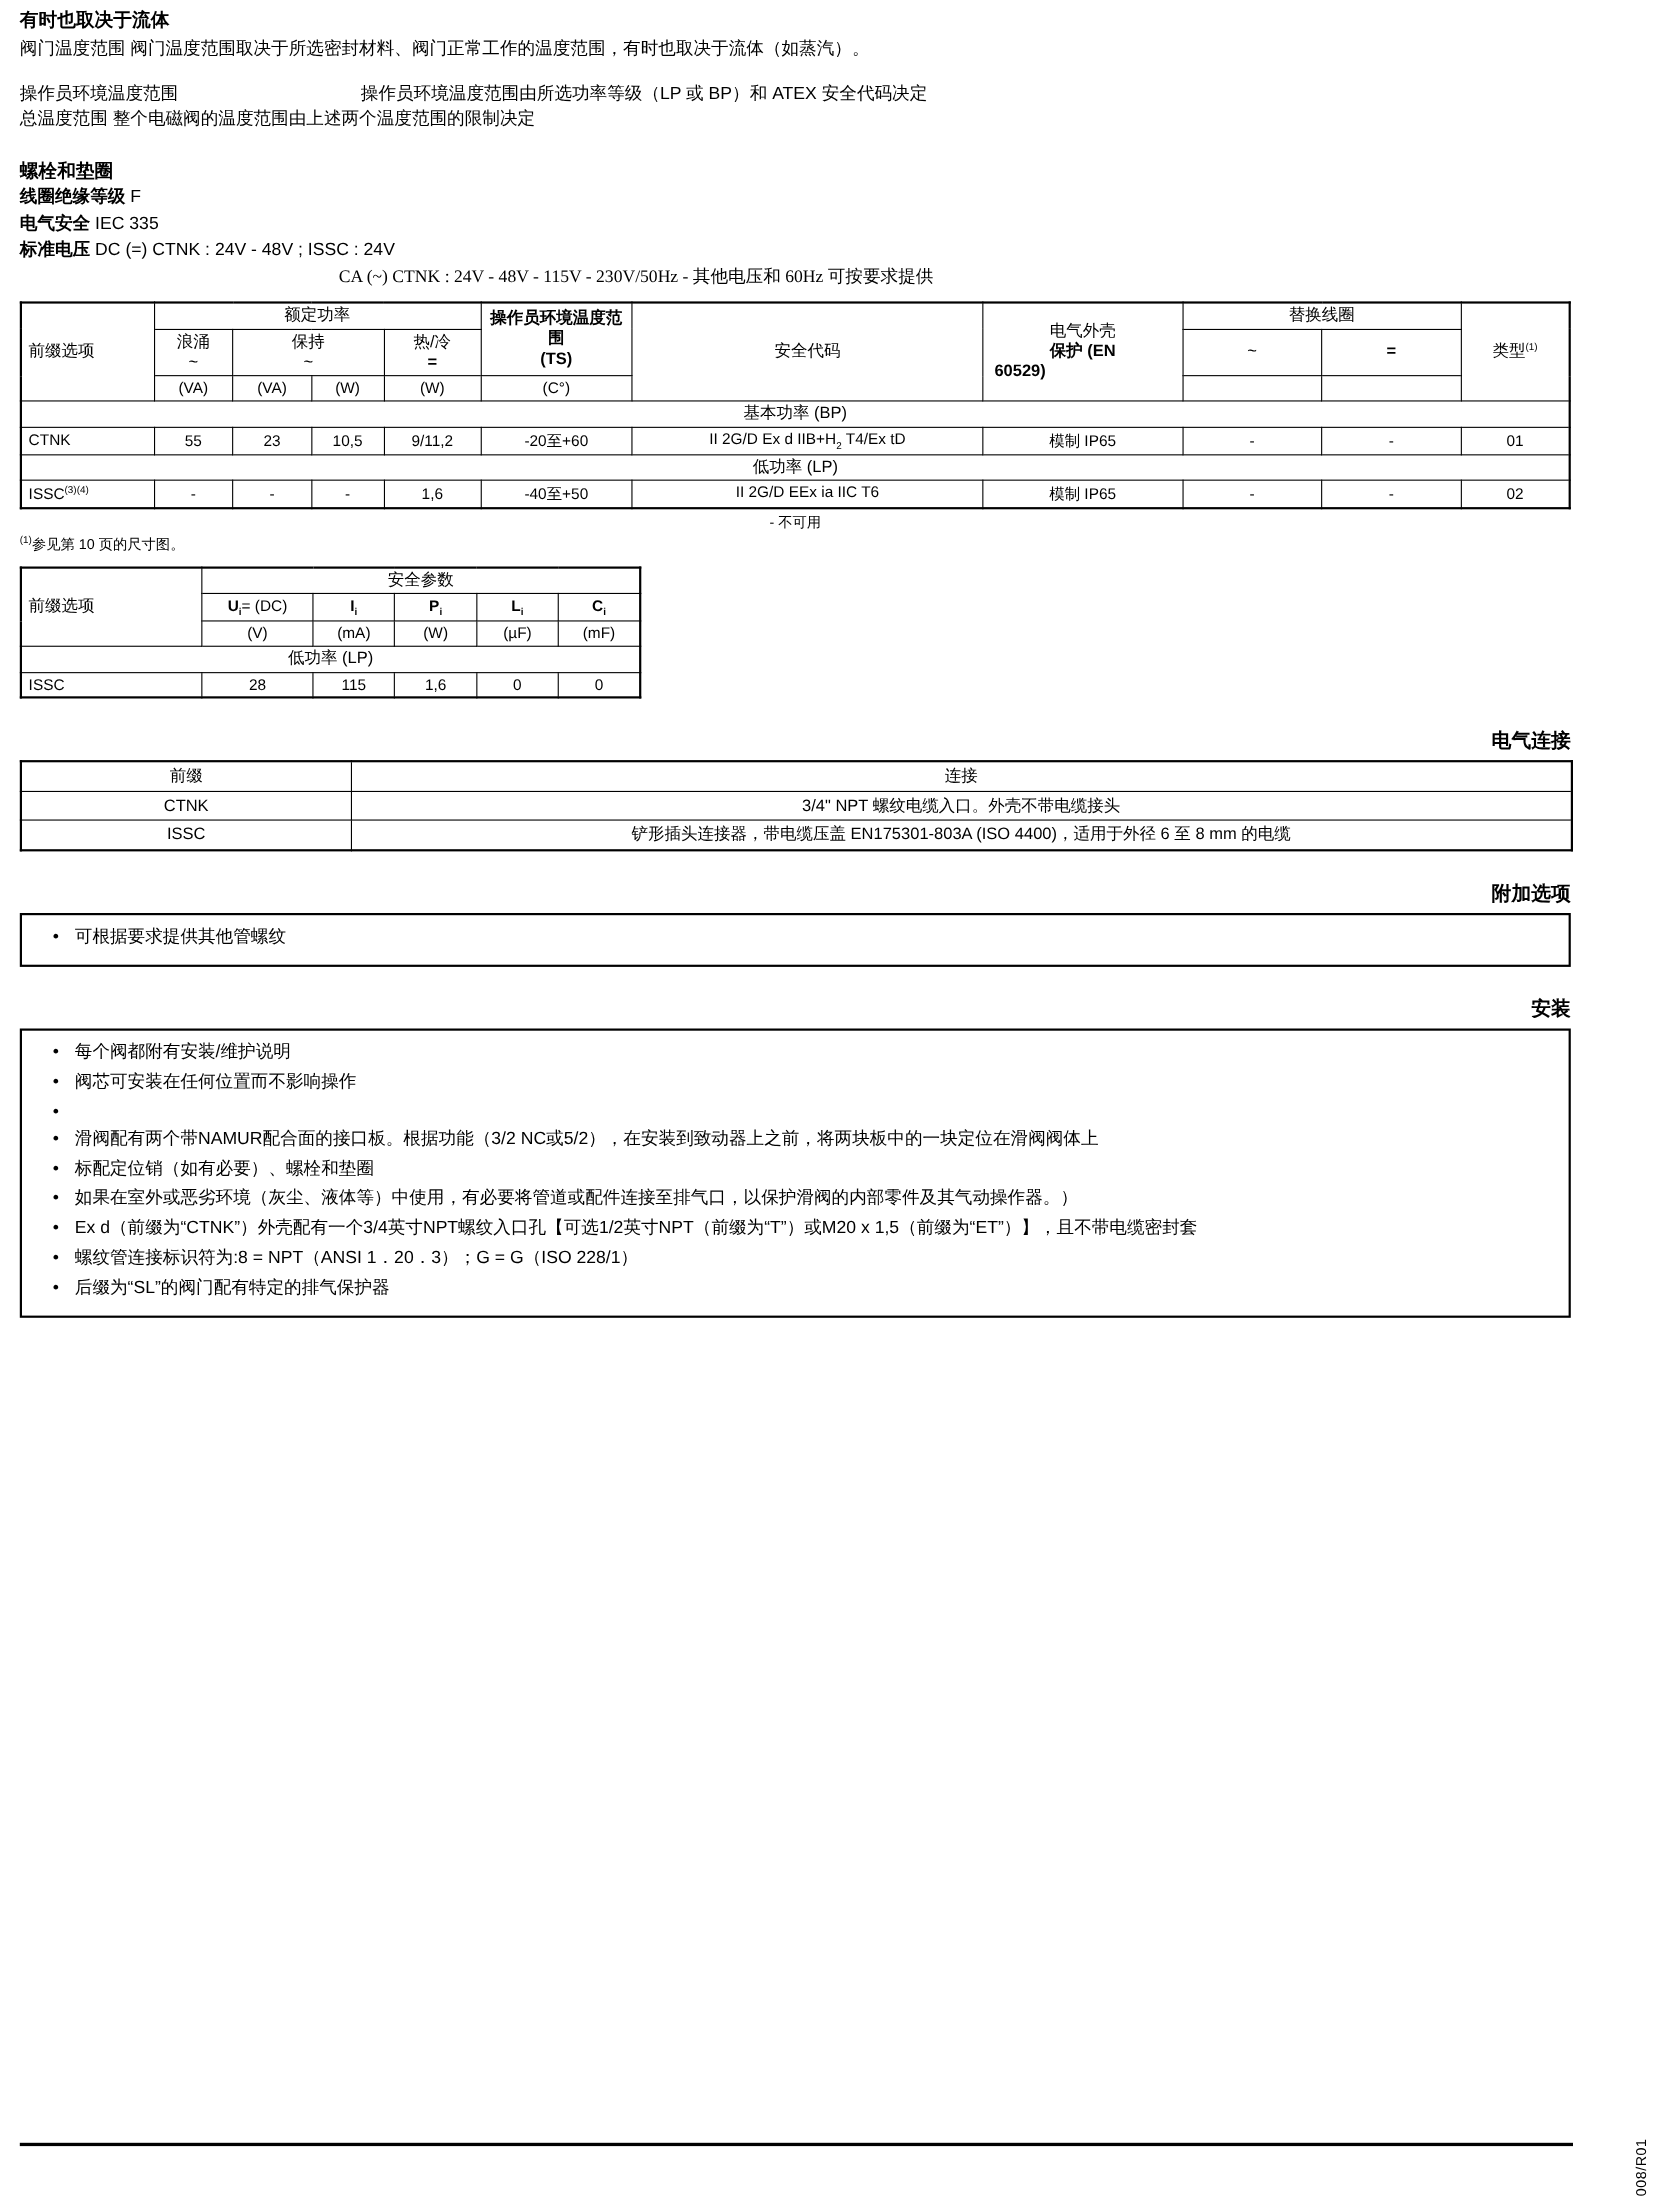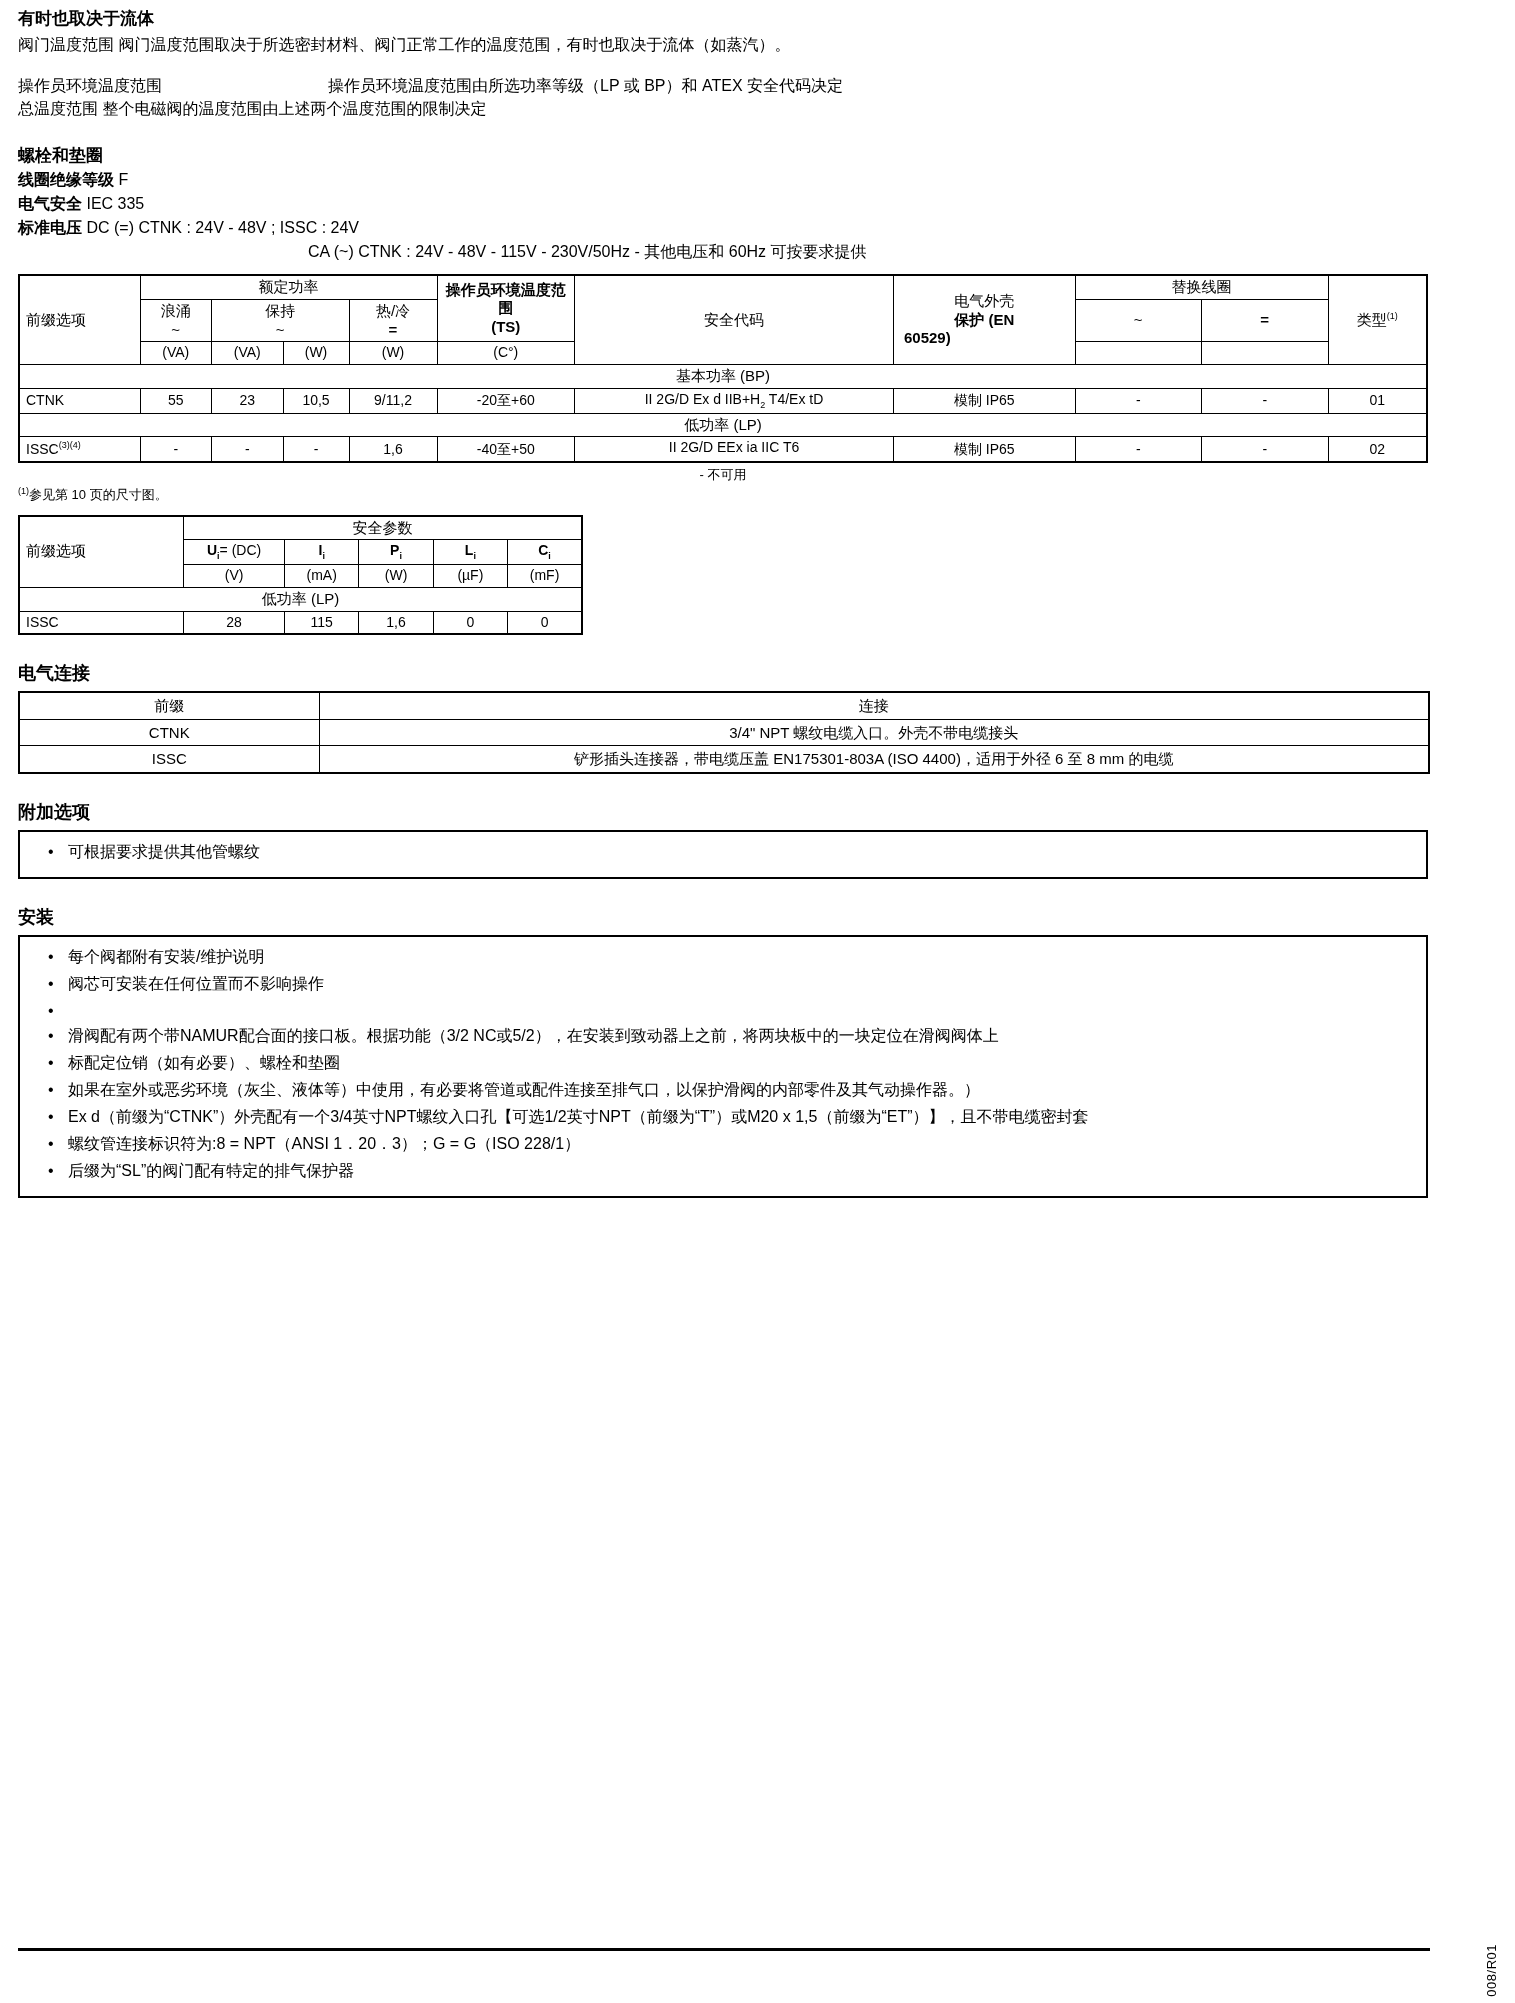--- a/index.html
+++ b/index.html
@@ -67,20 +67,21 @@
     font-size: 16px;
     line-height: 1.5;
     margin: 0;
   }
   .elec-line b { font-weight: bold; }
   .elec-indent {
     font-size: 16px;
     line-height: 1.5;
     margin: 0;
     padding-left: 290px;
+    font-family: Liberation Serif, serif;
   }
 
   
   table.grid {
     border-collapse: collapse;
     table-layout: fixed;
     font-size: 14px;
   }
   table.grid td, table.grid th {
     border: 1px solid #000;
@@ -156,20 +157,21 @@
     position: absolute;
     left: -20px;
     top: 0;
   }
   ul.blist li.empty { min-height: 22px; }
 
   .sec-h {
     font-size: 18px;
     font-weight: bold;
     margin: 0 0 6px 0;
+    text-align: right;
   }
 
   
   .footer-rule {
     position: absolute;
     left: 18px;
     bottom: 52px;
     width: 1412px;
     height: 3px;
     background: #000;

